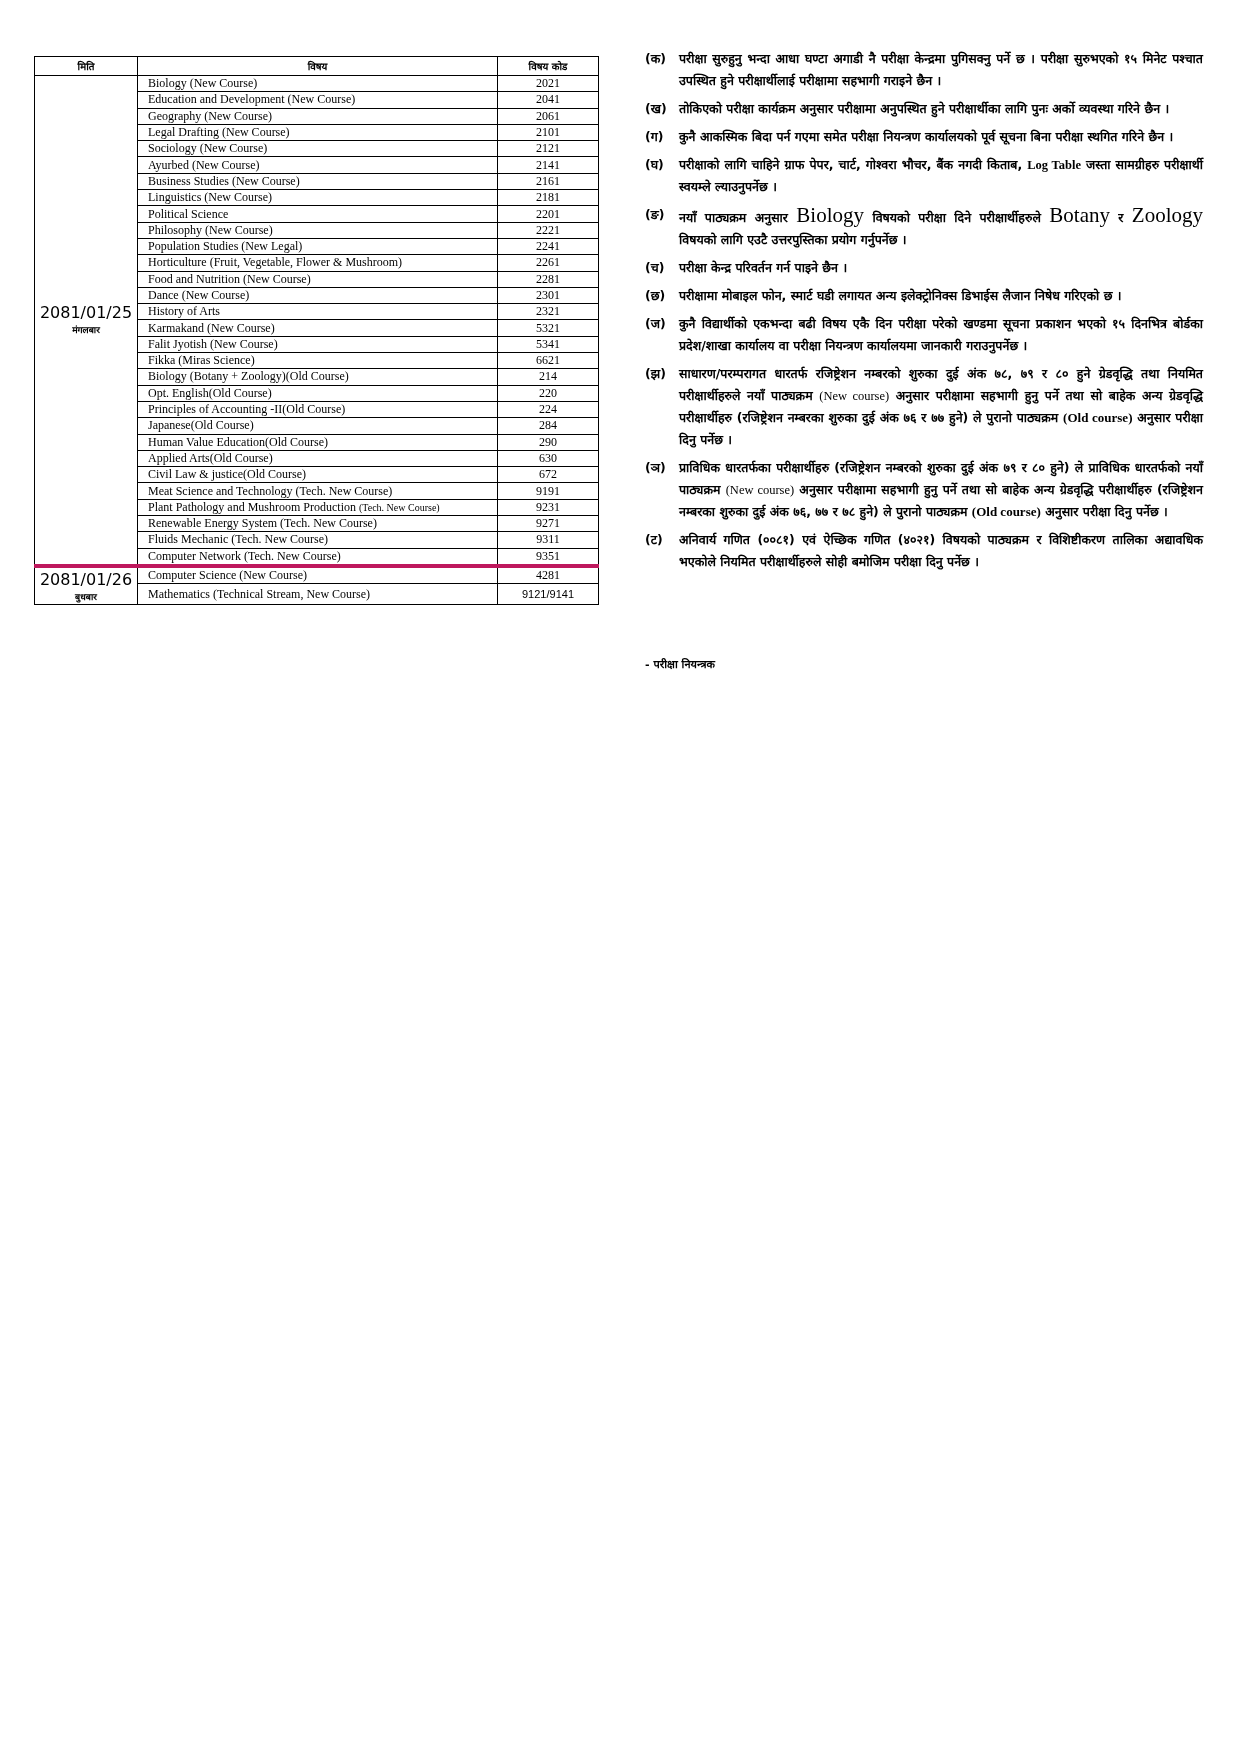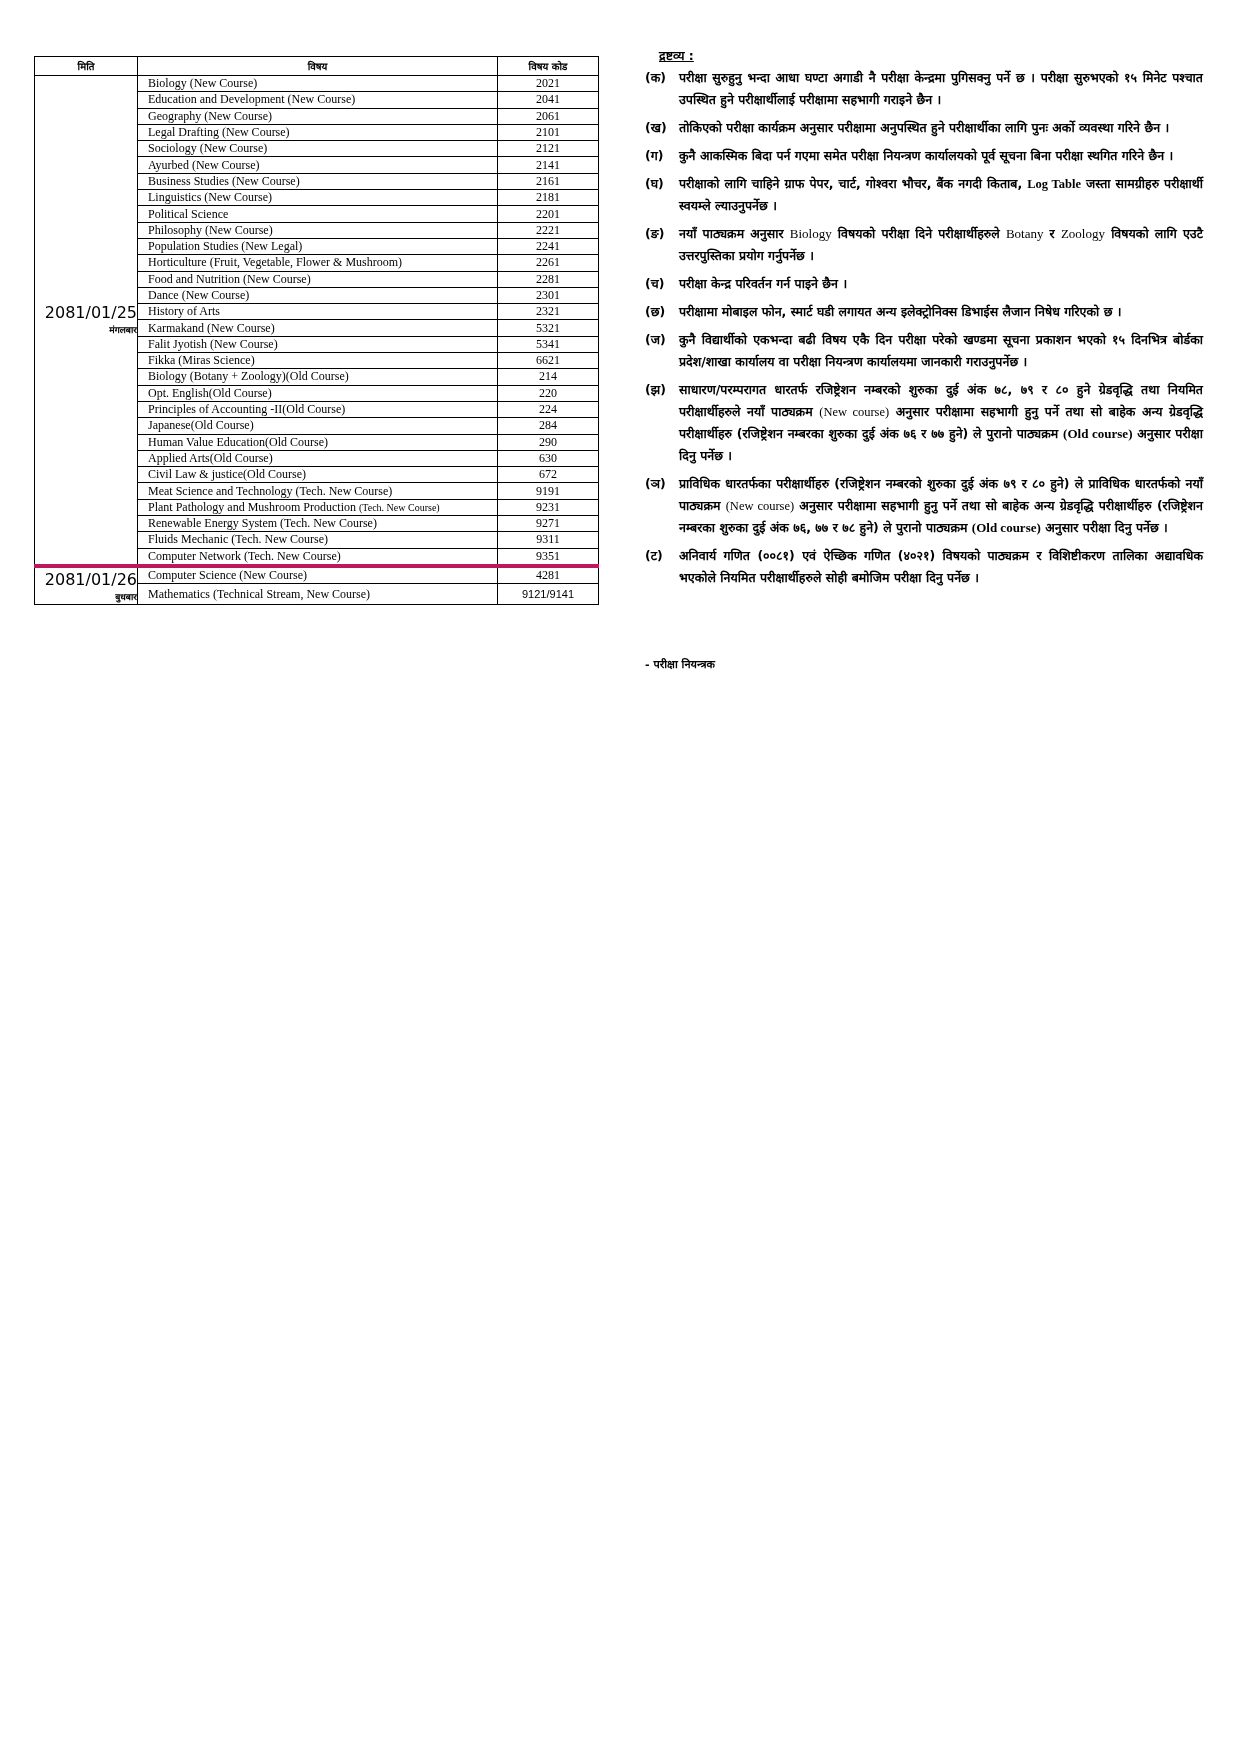--- a/index.html
+++ b/index.html
@@ -15,39 +15,39 @@
   .sched col.c-date { width: 103px; }
   .sched col.c-subj { width: 360px; }
   .sched col.c-code { width: 101px; }
   .sched th, .sched td { border: 1.5px solid #000; padding: 0; }
   .sched th {
     height: 18px; font-family: "DejaVu Sans", sans-serif; font-weight: bold;
     font-size: 10px; text-align: center; vertical-align: middle;
   }
   .sched td.subj { padding-left: 10px; height: 15.3px; line-height: 15px; white-space: nowrap; overflow: hidden; }
   .sched td.code { text-align: center; line-height: 15px; }
-  .sched td.date { text-align: right; vertical-align: middle; }
+  .sched td.date { text-align: center; vertical-align: middle; }
   .date-main { font-family: "DejaVu Sans", sans-serif; font-size: 16px; display: block; line-height: 20px; }
   .date-day { font-family: "DejaVu Sans", sans-serif; font-size: 9px; display: block; font-weight: bold; }
   .sched tr.sep td { border-top: 4px solid #be185d; }
   .sched tr.tall td.subj, .sched tr.tall td.code { height: 20px; line-height: 20px; }
   .code-small { font-family: "Liberation Sans", sans-serif; font-size: 11px; }
 
   
   .notes {
     position: absolute; left: 645px; top: 48px; width: 558px;
     font-family: "DejaVu Sans", sans-serif; font-size: 12.5px; font-weight: bold;
   }
   .notes-title { text-decoration: underline; font-size: 12.5px; margin-left: 14px; margin-bottom: 3px; line-height: 16px; }
   .note { display: flex; margin-bottom: 6px; line-height: 22px; }
   .note-marker { width: 34px; flex: 0 0 34px; }
   .note-text { flex: 1; text-align: justify; }
   .note-text .latin { font-family: "Liberation Serif", serif; font-weight: normal; }
   .note-text .latin-b { font-family: "Liberation Serif", serif; font-weight: bold; }
-  .note-text .latin-big { font-family: "Liberation Serif", serif; font-weight: normal; font-size: 13px; }
+  .note-text .latin-big { font-family: "Liberation Serif", serif; font-weight: normal; font-size: 21px; }
   .note-text .latin-mid { font-family: "Liberation Serif", serif; font-weight: bold; font-size: 13px; }
   .signature { position: absolute; left: 645px; top: 656px; width: 558px; text-align: left;
     font-family: "DejaVu Sans", sans-serif; font-weight: bold; font-size: 11px; }
 </style>
 </head>
 <body>
 
 <div class="page">
 
   <table class="sched">
@@ -197,21 +197,20 @@
           <td class="code">4281</td>
         </tr>
         <tr class="tall">
           <td class="subj"><span>Mathematics (Technical Stream, New Course)</span></td>
           <td class="code code-small">9121/9141</td>
         </tr>
       </tbody>
   </table>
 
   <div class="notes">
-    <div class="notes-title">द्रष्टव्य :</div>
     <div id="notes-list">
         <div class="note">
           <div class="note-marker">(क)</div>
           <div class="note-text"><span>परीक्षा सुरुहुनु भन्दा आधा घण्टा अगाडी नै परीक्षा केन्द्रमा पुगिसक्नु पर्ने छ । परीक्षा सुरुभएको १५ मिनेट पश्चात उपस्थित हुने परीक्षार्थीलाई परीक्षामा सहभागी गराइने छैन ।</span></div>
         </div>
         <div class="note">
           <div class="note-marker">(ख)</div>
           <div class="note-text"><span>तोकिएको परीक्षा कार्यक्रम अनुसार परीक्षामा अनुपस्थित हुने परीक्षार्थीका लागि पुनः अर्को व्यवस्था गरिने छैन ।</span></div>
         </div>
         <div class="note">

